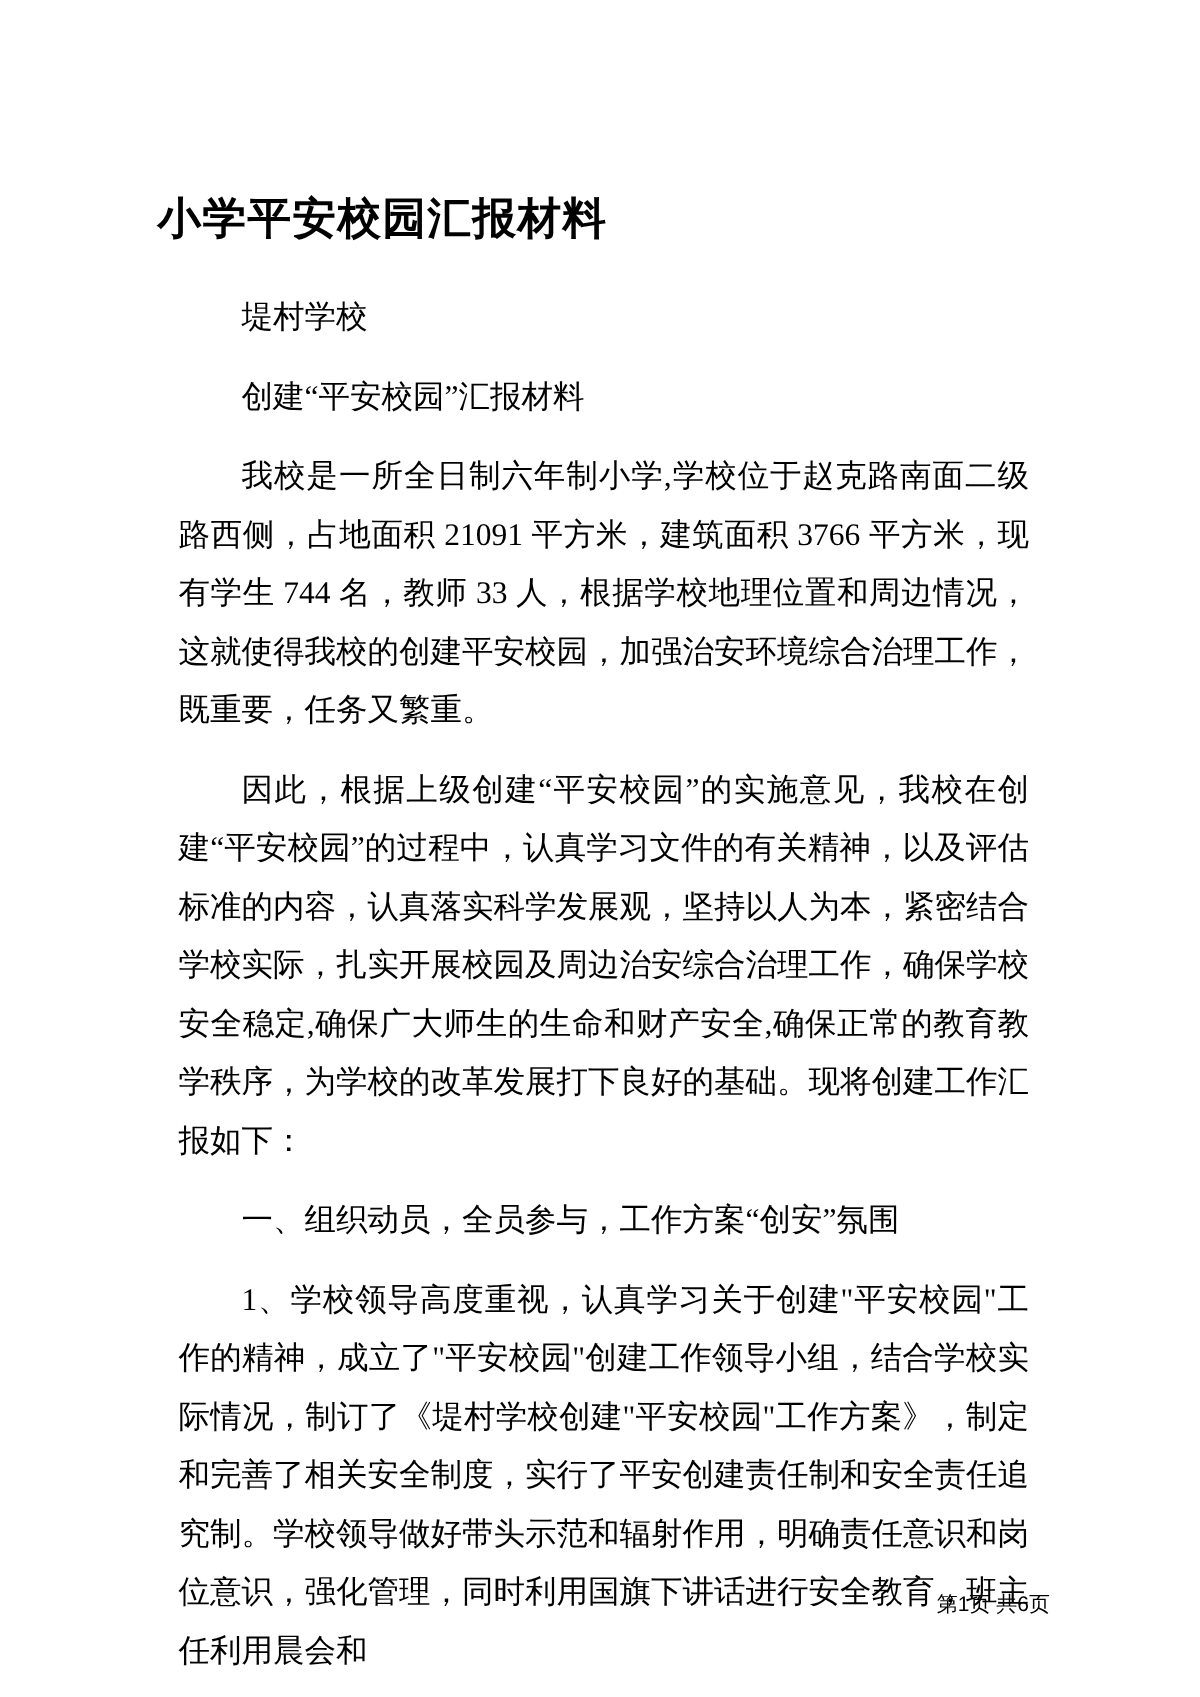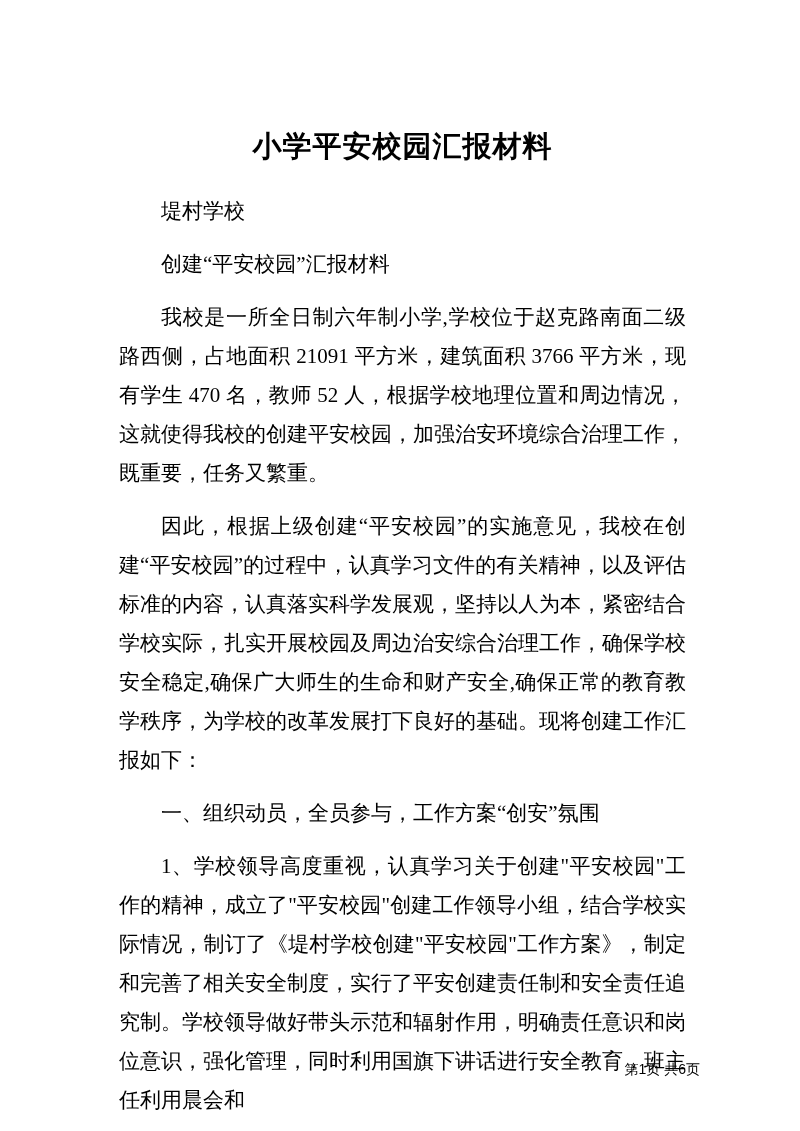--- a/index.html
+++ b/index.html
@@ -14,21 +14,21 @@
     margin: 0 auto;
     background: #ffffff;
     box-sizing: border-box;
     padding: 128px 100px 0 105px;
     font-family: "Liberation Serif", "DejaVu Serif", serif;
     color: #000000;
     overflow: hidden;
   }
   .doc-title {
     margin: 0 0 26px 0;
-    text-align: center;
+    text-align: left;
     font-size: 29px;
     font-weight: bold;
     line-height: 1.3;
     letter-spacing: 1px;
   }
   .doc-body p {
     margin: 14px;
     font-size: 21px;
     line-height: 39px;
     text-indent: 2em;
@@ -47,20 +47,20 @@
 </style>
 </head>
 <body>
 
 <div class="page">
   <h1 class="doc-title">小学平安校园汇报材料</h1>
 
   <div class="doc-body">
     <p>堤村学校</p>
     <p>创建“平安校园”汇报材料</p>
-    <p>我校是一所全日制六年制小学,学校位于赵克路南面二级路西侧，占地面积 21091 平方米，建筑面积 3766 平方米，现有学生 470 名，教师 52 人，根据学校地理位置和周边情况，这就使得我校的创建平安校园，加强治安环境综合治理工作，既重要，任务又繁重。</p>
+    <p>我校是一所全日制六年制小学,学校位于赵克路南面二级路西侧，占地面积 21091 平方米，建筑面积 3766 平方米，现有学生 744 名，教师 33 人，根据学校地理位置和周边情况，这就使得我校的创建平安校园，加强治安环境综合治理工作，既重要，任务又繁重。</p>
     <p>因此，根据上级创建“平安校园”的实施意见，我校在创建“平安校园”的过程中，认真学习文件的有关精神，以及评估标准的内容，认真落实科学发展观，坚持以人为本，紧密结合学校实际，扎实开展校园及周边治安综合治理工作，确保学校安全稳定,确保广大师生的生命和财产安全,确保正常的教育教学秩序，为学校的改革发展打下良好的基础。现将创建工作汇报如下：</p>
     <p>一、组织动员，全员参与，工作方案“创安”氛围</p>
     <p>1、学校领导高度重视，认真学习关于创建"平安校园"工作的精神，成立了"平安校园"创建工作领导小组，结合学校实际情况，制订了《堤村学校创建"平安校园"工作方案》，制定和完善了相关安全制度，实行了平安创建责任制和安全责任追究制。学校领导做好带头示范和辐射作用，明确责任意识和岗位意识，强化管理，同时利用国旗下讲话进行安全教育，班主任利用晨会和</p>
   </div>
 
   <div class="page-footer">第1页 共6页</div>
 </div>
 
 </body></html>

